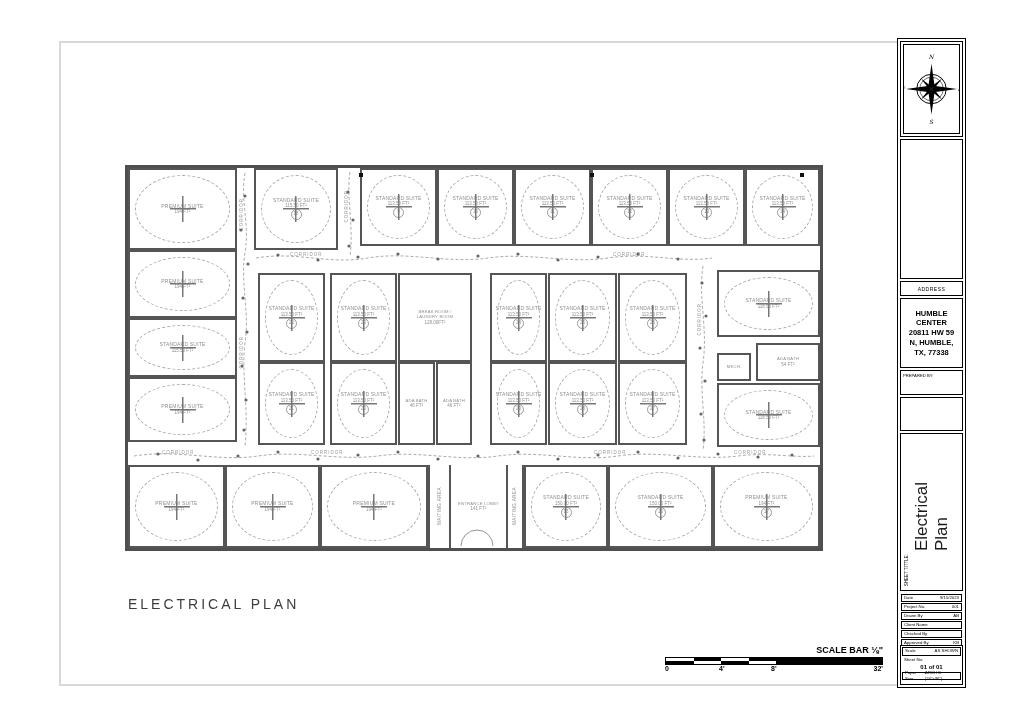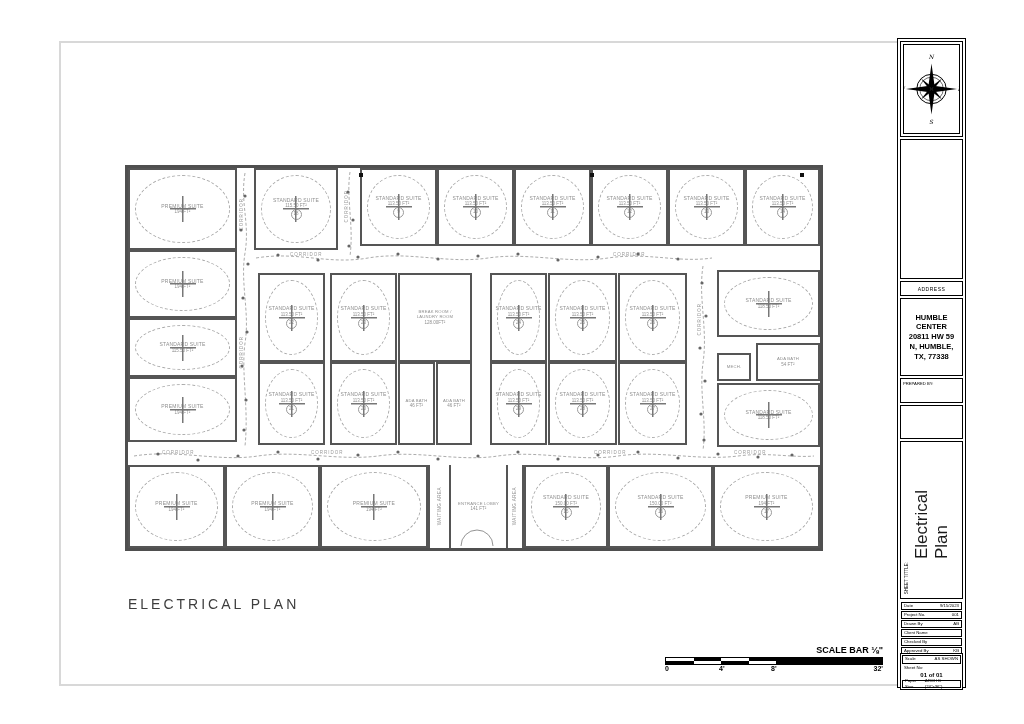--- a/index.html
+++ b/index.html
@@ -346,21 +346,21 @@
             <text x="0" y="-31" text-anchor="middle" font-size="6" font-style="italic" font-family="DejaVu Serif, serif">N</text>
             <text x="0" y="36" text-anchor="middle" font-size="6" font-style="italic" font-family="DejaVu Serif, serif">S</text>
             <text x="-27" y="2" text-anchor="end" font-size="6" font-style="italic" font-family="DejaVu Serif, serif">W</text>
             <text x="27" y="2" text-anchor="start" font-size="6" font-style="italic" font-family="DejaVu Serif, serif">E</text>
           </g>
         </svg>
       </div>
     </div>
     <div class="tb-sec" style="height:140px"></div>
     <div class="tb-sec tb-hdr" style="height:15px">ADDRESS</div>
-    <div class="tb-sec tb-addr" style="height:78px">HUMBLE
+    <div class="tb-sec tb-addr" style="height:70px">HUMBLE
 CENTER
 20811 HW 59
 N, HUMBLE,
 TX, 77338</div>
     <div class="tb-sec tb-prep" style="height:25px">PREPARED BY:</div>
     <div class="tb-sec" style="height:34px"></div>
     <div class="tb-sec tb-stitle" style="height:158px">
       <span class="stl">SHEET TITTLE:</span>
       <span class="stv">Electrical Plan</span>
     </div>

